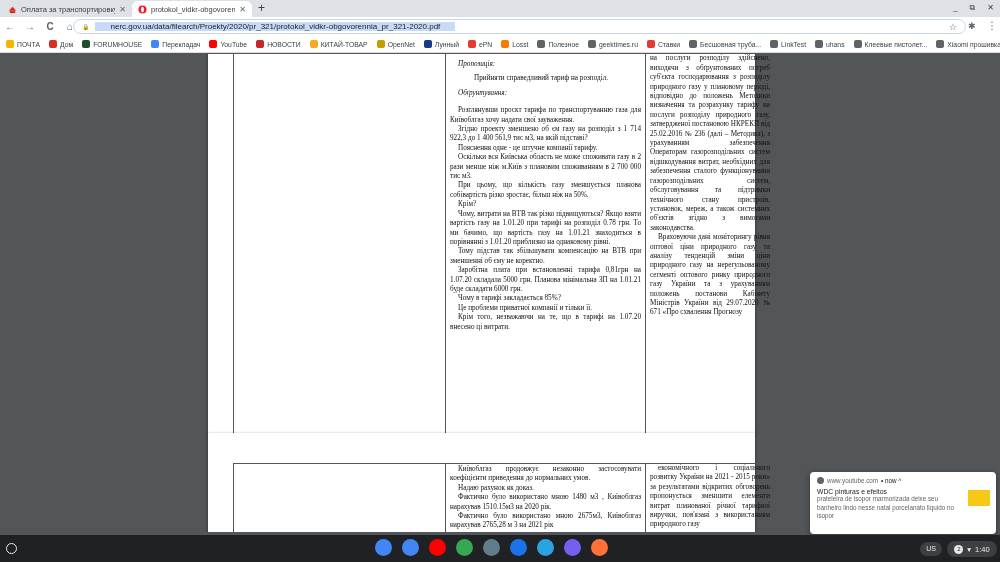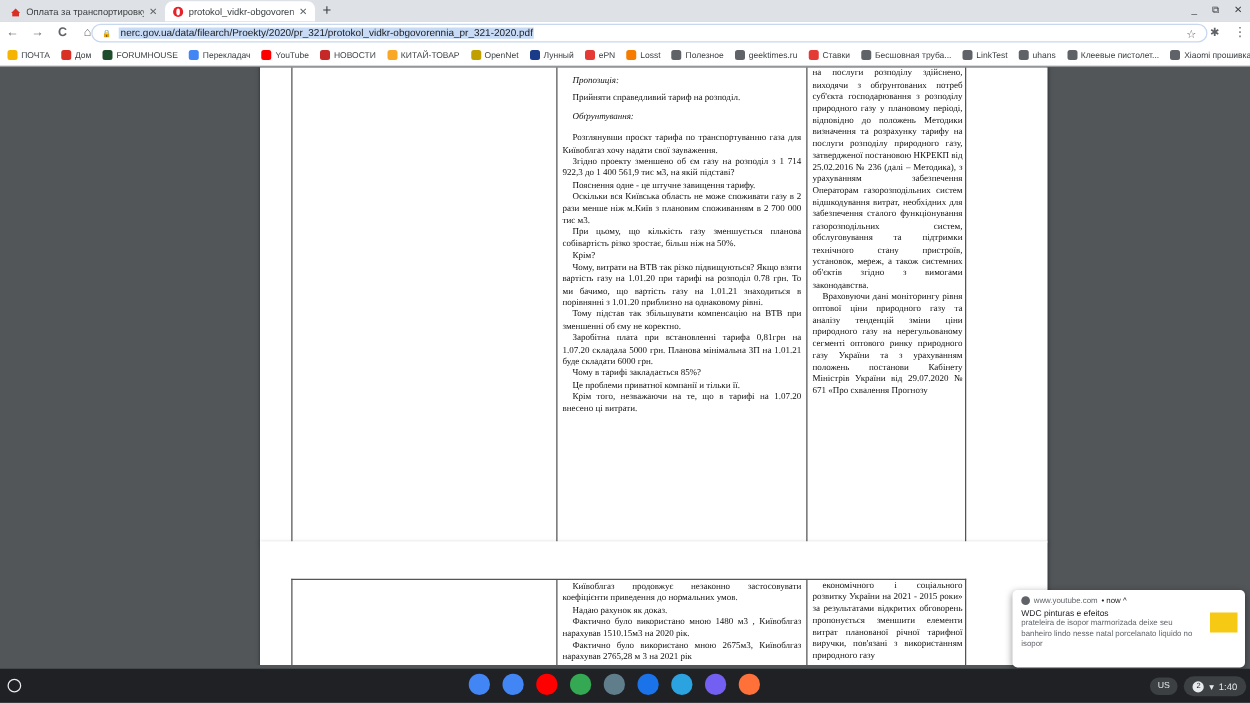--- a/index.html
+++ b/index.html
@@ -10,29 +10,29 @@
 .tab.active{left:132px;width:120px;background:#fff;border-radius:6px 6px 0 0}
 .tab .ico{width:9px;height:9px;margin-right:4px;flex:none}
 .tab .ttl{flex:1;white-space:nowrap;overflow:hidden}
 .tab .x{font-size:8px;color:#5f6368;margin-left:4px}
 .newtab{position:absolute;left:258px;top:1px;font-size:12px;color:#3c4043;line-height:15px}
 .winctl{position:absolute;right:6px;top:3px;display:flex;gap:12px;font-size:8px;color:#3c4043}
 .toolbar{position:absolute;left:0;top:17px;width:1000px;height:19px;background:#fff;display:flex;align-items:center}
 .navb{width:20px;text-align:center;font-size:10px;color:#5f6368}
 .omnibox{position:absolute;left:73px;top:2px;width:893px;height:15px;border-radius:8px;border:1px solid #c8d7f0;background:#fff;display:flex;align-items:center;padding-left:8px}
 .omnibox .lock{font-size:6px;color:#5f6368;margin-right:6px}
-.omnibox .url{font-size:8px;color:#202124;background:#c7dbf7;padding:0 1px;white-space:nowrap}
+.omnibox .url{font-size:8px;color:#202124;background:#c7dbf7;padding:0 15px;white-space:nowrap}
 .omnibox .star{position:absolute;right:8px;font-size:9px;color:#5f6368}
 .extbtn{position:absolute;left:968px;top:4px;font-size:9px;color:#5f6368}
 .menubtn{position:absolute;left:987px;top:3px;font-size:10px;color:#5f6368}
 .bookmarks{position:absolute;left:0;top:36px;width:1000px;height:17px;background:#fff;border-bottom:1px solid #dadce0;display:flex;align-items:center;padding-left:6px;gap:9px;font-size:6.8px;color:#3c4043;white-space:nowrap}
 .bm{display:flex;align-items:center;gap:3px}
 .bm .bi{width:8px;height:8px;border-radius:2px;display:inline-block}
 .viewer{position:absolute;left:0;top:54px;width:1000px;height:478px;background:#525659;overflow:hidden}
-.page{position:absolute;background:#fff;left:208px;width:630px}
+.page{position:absolute;background:#fff;left:208px;width:547px}
 .page1{top:-10px;height:390px;box-shadow:0 1px 3px rgba(0,0,0,.5)}
 .page2{top:379px;height:200px;box-shadow:0 1px 3px rgba(0,0,0,.5)}
 .tbl{position:absolute;left:25px;width:540px;border:1px solid #555;font-family:"Liberation Serif",serif;font-size:7.2px;line-height:9.4px;color:#111}
 .c1,.c2,.c3{position:absolute;top:0;bottom:0}
 .c1{left:0;width:212px;border-right:1px solid #555}
 .c2{left:212px;width:200px;border-right:1px solid #555;padding:3px 4px}
 .c3{left:412px;width:128px;padding:0 4px}
 .p{text-align:justify;text-indent:8px}
 .it{font-style:italic;margin:3px 0}
 .pageno{position:absolute;top:405px;left:0;width:100%;text-align:center;font-family:"Liberation Serif",serif;font-size:8px;color:#111}
@@ -168,26 +168,26 @@
       <span>Xiaomi прошивка</span>
     </span>
   </div>
 
 <div class="viewer">
   <div class="page page1">
     <div class="tbl" style="top:0;height:400px">
       <div class="c1"></div>
       <div class="c2" style="padding-top:12px">
         <div class="it" style="text-indent:8px">Пропозиція:</div>
-        <div style="text-indent:8px;margin:5px 0">Прийняти справедливий тариф на розподіл.</div>
+        <div style="text-indent:8px;margin:5px 16px">Прийняти справедливий тариф на розподіл.</div>
         <div class="it" style="text-indent:8px;margin-bottom:8px">Обґрунтування:</div>
         <div id="p1c2">
             <div class="p">Розглянувши проскт тарифа по транспортуванню газа для Київоблгаз хочу надати свої зауваження.</div>
             <div class="p">Згідно проекту зменшено об єм газу на розподіл з 1 714 922,3 до 1 400 561,9 тис м3, на якій підставі?</div>
-            <div class="p">Пояснення одне - це штучне завищення тарифу.</div>
+            <div class="p">Пояснення одне - це штучне компанії тарифу.</div>
             <div class="p">Оскільки вся Київська область не може споживати газу в 2 рази менше ніж м.Київ з плановим споживанням в 2 700 000 тис м3.</div>
             <div class="p">При цьому, що кількість газу зменшується планова собівартість різко зростає, більш ніж на 50%.</div>
             <div class="p">Крім?</div>
             <div class="p">Чому, витрати на ВТВ так різко підвищуються? Якщо взяти вартість газу на 1.01.20 при тарифі на розподіл 0.78 грн. То ми бачимо, що вартість газу на 1.01.21 знаходиться в порівнянні з 1.01.20 приблизно на однаковому рівні.</div>
             <div class="p">Тому підстав так збільшувати компенсацію на ВТВ при зменшенні об єму не коректно.</div>
             <div class="p">Заробітна плата при встановленні тарифа 0,81грн на 1.07.20 складала 5000 грн. Планова мінімальна ЗП на 1.01.21 буде складати 6000 грн.</div>
             <div class="p">Чому в тарифі закладається 85%?</div>
             <div class="p">Це проблеми приватної компанії и тільки її.</div>
             <div class="p">Крім того, незважаючи на те, що в тарифі на 1.07.20 внесено ці витрати.</div>
           </div>

